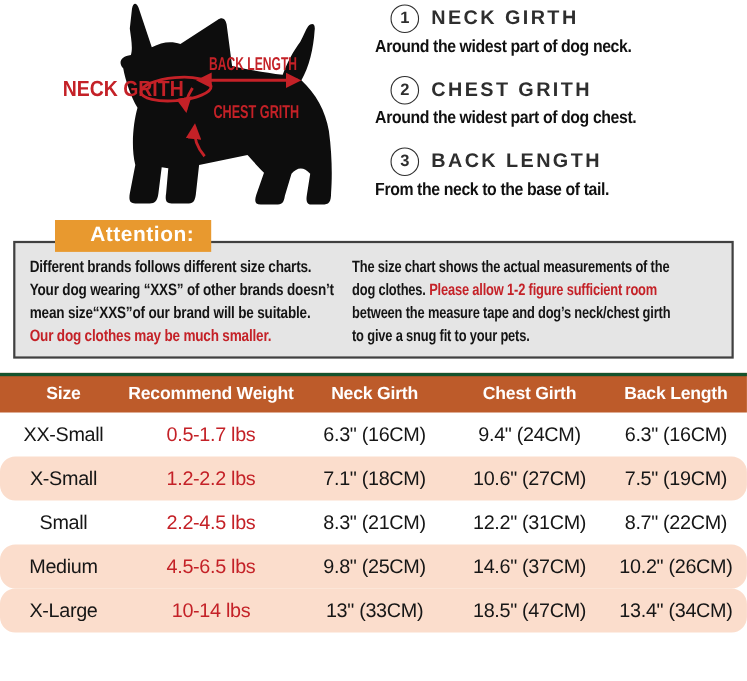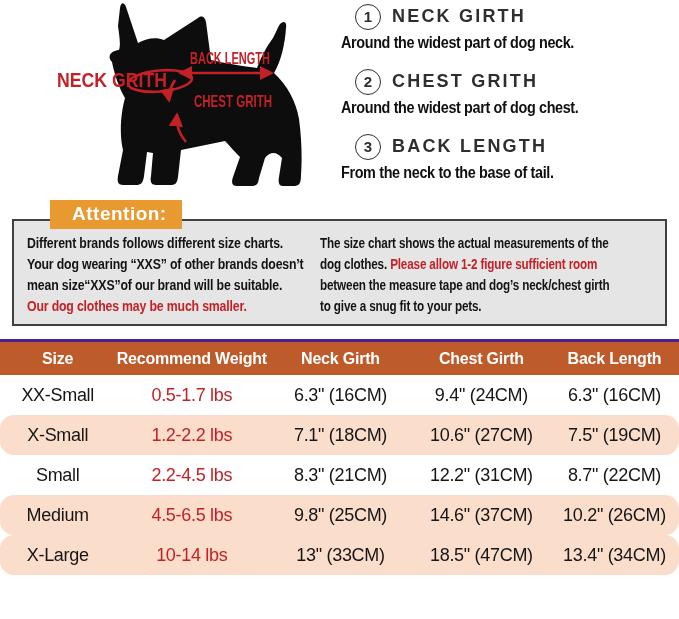--- a/index.html
+++ b/index.html
@@ -12,35 +12,35 @@
   .guide-head{display:flex;align-items:center;gap:11px;margin-left:14px;height:27px;}
   .guide-num{width:24px;height:24px;border:1.6px solid #2e2e2e;border-radius:50%;
              display:flex;align-items:center;justify-content:center;
              font-size:15px;font-weight:bold;color:#2e2e2e;flex:0 0 auto;}
   .guide-title{font-size:18px;font-weight:bold;letter-spacing:2.2px;color:#2e2e2e;white-space:nowrap;}
   .guide-desc{margin-top:4px;font-size:16px;font-weight:bold;letter-spacing:-0.4px;
               color:#101010;white-space:nowrap;transform:scaleX(0.9);transform-origin:left top;}
 
   
   .attn-label{position:absolute;left:50px;top:200px;background:#e8992f;color:#fff;
-              font-size:19px;font-weight:bold;padding:3px 15px 4px 22px;z-index:2;letter-spacing:0.5px;}
+              font-size:19px;font-weight:bold;padding:3px 15px 4px 32px;z-index:2;letter-spacing:0.5px;}
   .attn-box{position:absolute;left:12px;top:219px;width:651px;height:103px;
             border:2px solid #404040;background:#e5e5e5;}
   .attn-col{position:absolute;top:11px;font-size:15px;font-weight:bold;line-height:21px;
             color:#141414;letter-spacing:-0.2px;}
   .attn-col div{white-space:nowrap;}
   .attn-left{left:13px;width:360px;transform:scaleX(0.82);transform-origin:left top;}
   .attn-right{left:306px;width:430px;transform:scaleX(0.78);transform-origin:left top;}
   .red-text{color:#c42127;}
 
   
   .size-table{position:absolute;left:0;top:339px;width:679px;}
   .t-row{display:grid;grid-template-columns:17% 22.5% 21.3% 20.2% 19%;align-items:center;
          height:40px;text-align:center;}
-  .t-head{height:33px;background:#bd5b2a;border-top:3px solid #4c1d95;}
+  .t-head{height:33px;background:#bd5b2a;border-top:3px solid #14532d;}
   .t-head .t-cell{color:#ffffff;font-weight:bold;font-size:16px;letter-spacing:-0.2px;}
   .t-cell{font-size:18px;color:#161616;letter-spacing:-0.3px;}
   .t-row.alt{background:#fbddcc;border-radius:14px;}
   .t-cell.weight{color:#c42127;}
 
   
   .dog-svg{position:absolute;left:0;top:0;}
   .diag-label{font-family:"Liberation Sans",sans-serif;font-weight:bold;fill:#c42127;}
 </style>
 </head>

